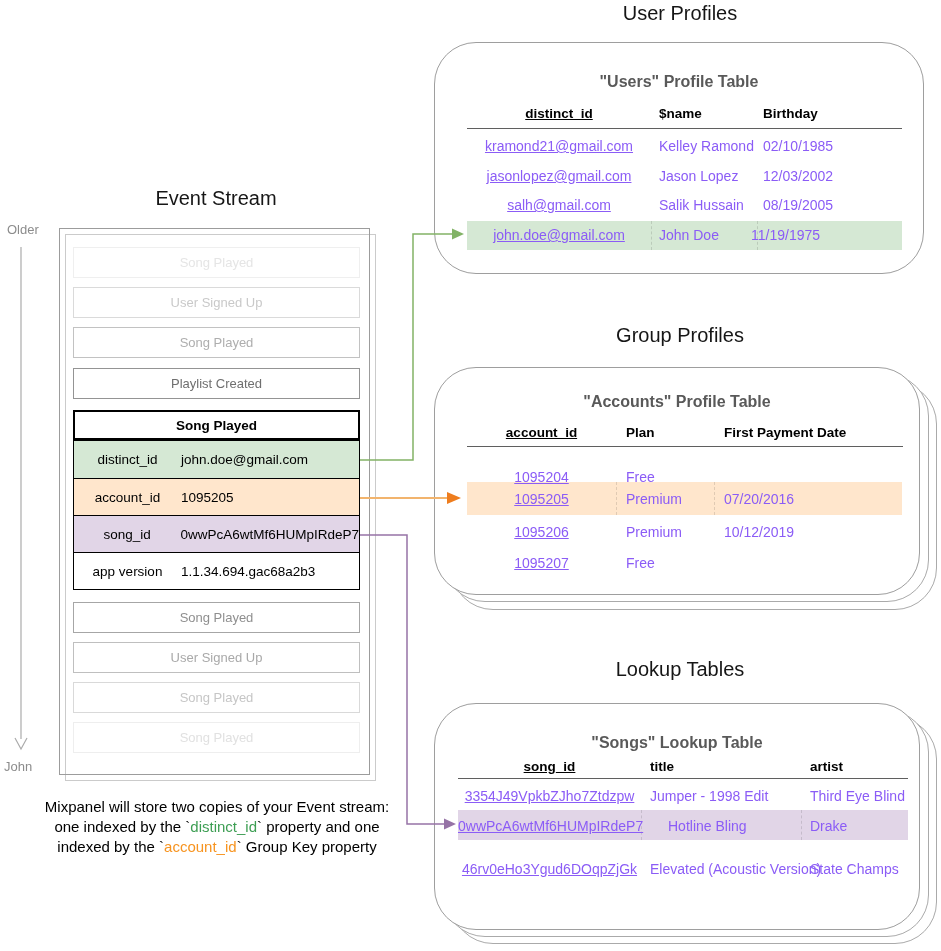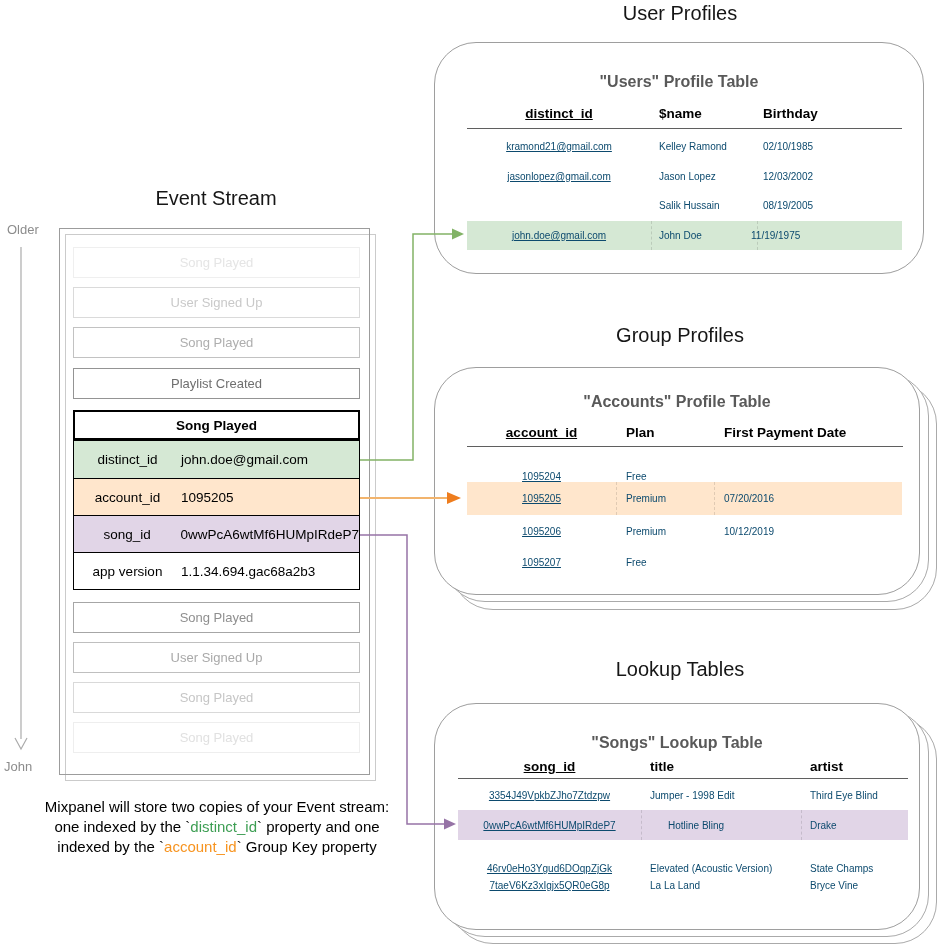--- a/index.html
+++ b/index.html
@@ -45,21 +45,21 @@
   .cap-green  { color:#3d9e53; }
   .cap-orange { color:#f79420; }
 
   
   .card, .card-back { position:absolute; background:#fff; box-sizing:border-box; border-radius:42px; }
   .card { border:1.5px solid #9e9e9e; }
   .card-back { border:1.5px solid #aaaaaa; }
   .table-title { position:absolute; left:0; width:100%; text-align:center;
                  font-size:16px; font-weight:bold; color:#595959; white-space:nowrap; }
   .th { position:absolute; font-size:13.5px; font-weight:bold; color:#000; white-space:nowrap; }
-  .td { position:absolute; font-size:10px; color:#0c4a6e; white-space:nowrap; line-height:29px; }
+  .td { position:absolute; font-size:14px; color:#8b5cf6; white-space:nowrap; line-height:29px; }
   .u  { text-decoration:underline; }
   .center { text-align:center; }
   .sep { position:absolute; height:1px; background:#5f5f5f; }
   .hl  { position:absolute; }
   .cdiv { position:absolute; top:0; bottom:0; width:0; border-left:1px dashed rgba(0,0,0,0.12); }
   .row { position:absolute; left:0; width:100%; height:29px; }
 
   svg.connectors { position:absolute; left:0; top:0; pointer-events:none; }
 </style>
 </head>
@@ -129,20 +129,21 @@
       <span class="td u center" style="left:32px;width:184px">kramond21@gmail.com</span>
       <span class="td" style="left:224px">Kelley Ramond</span>
       <span class="td" style="left:328px">02/10/1985</span>
     </div>
     <div class="row" style="top:119px">
       <span class="td u center" style="left:32px;width:184px">jasonlopez@gmail.com</span>
       <span class="td" style="left:224px">Jason Lopez</span>
       <span class="td" style="left:328px">12/03/2002</span>
     </div>
     <div class="row" style="top:148px">
+      <span class="td u center" style="left:32px;width:184px">salh@gmail.com</span>
       <span class="td" style="left:224px">Salik Hussain</span>
       <span class="td" style="left:328px">08/19/2005</span>
     </div>
     <div class="row" style="top:178px">
       <span class="td u center" style="left:32px;width:184px">john.doe@gmail.com</span>
       <span class="td" style="left:224px">John Doe</span>
       <span class="td" style="left:316px">11/19/1975</span>
     </div>
   </div>
 
@@ -208,25 +209,20 @@
     <div class="row" style="top:107px;height:30px">
       <span class="td u center" style="left:23px;width:183px;line-height:30px">0wwPcA6wtMf6HUMpIRdeP7</span>
       <span class="td" style="left:233px;line-height:30px">Hotline Bling</span>
       <span class="td" style="left:375px;line-height:30px">Drake</span>
     </div>
     <div class="row" style="top:150px;height:30px">
       <span class="td u center" style="left:23px;width:183px;line-height:30px">46rv0eHo3Ygud6DOqpZjGk</span>
       <span class="td" style="left:215px;line-height:30px">Elevated (Acoustic Version)</span>
       <span class="td" style="left:375px;line-height:30px">State Champs</span>
     </div>
-    <div class="row" style="top:167px;height:30px">
-      <span class="td u center" style="left:23px;width:183px;line-height:30px">7taeV6Kz3xIgjx5QR0eG8p</span>
-      <span class="td" style="left:215px;line-height:30px">La La Land</span>
-      <span class="td" style="left:375px;line-height:30px">Bryce Vine</span>
-    </div>
   </div>
 
   <svg class="connectors" width="941" height="951" viewBox="0 0 941 951">
 
     <g>
       <path d="M21 247 V 739" stroke="#ababab" stroke-width="1.2" fill="none"></path>
       <path d="M15 738 L21 749 L27 738" stroke="#ababab" stroke-width="1.2" fill="none"></path>
     </g>
 
     <g>

